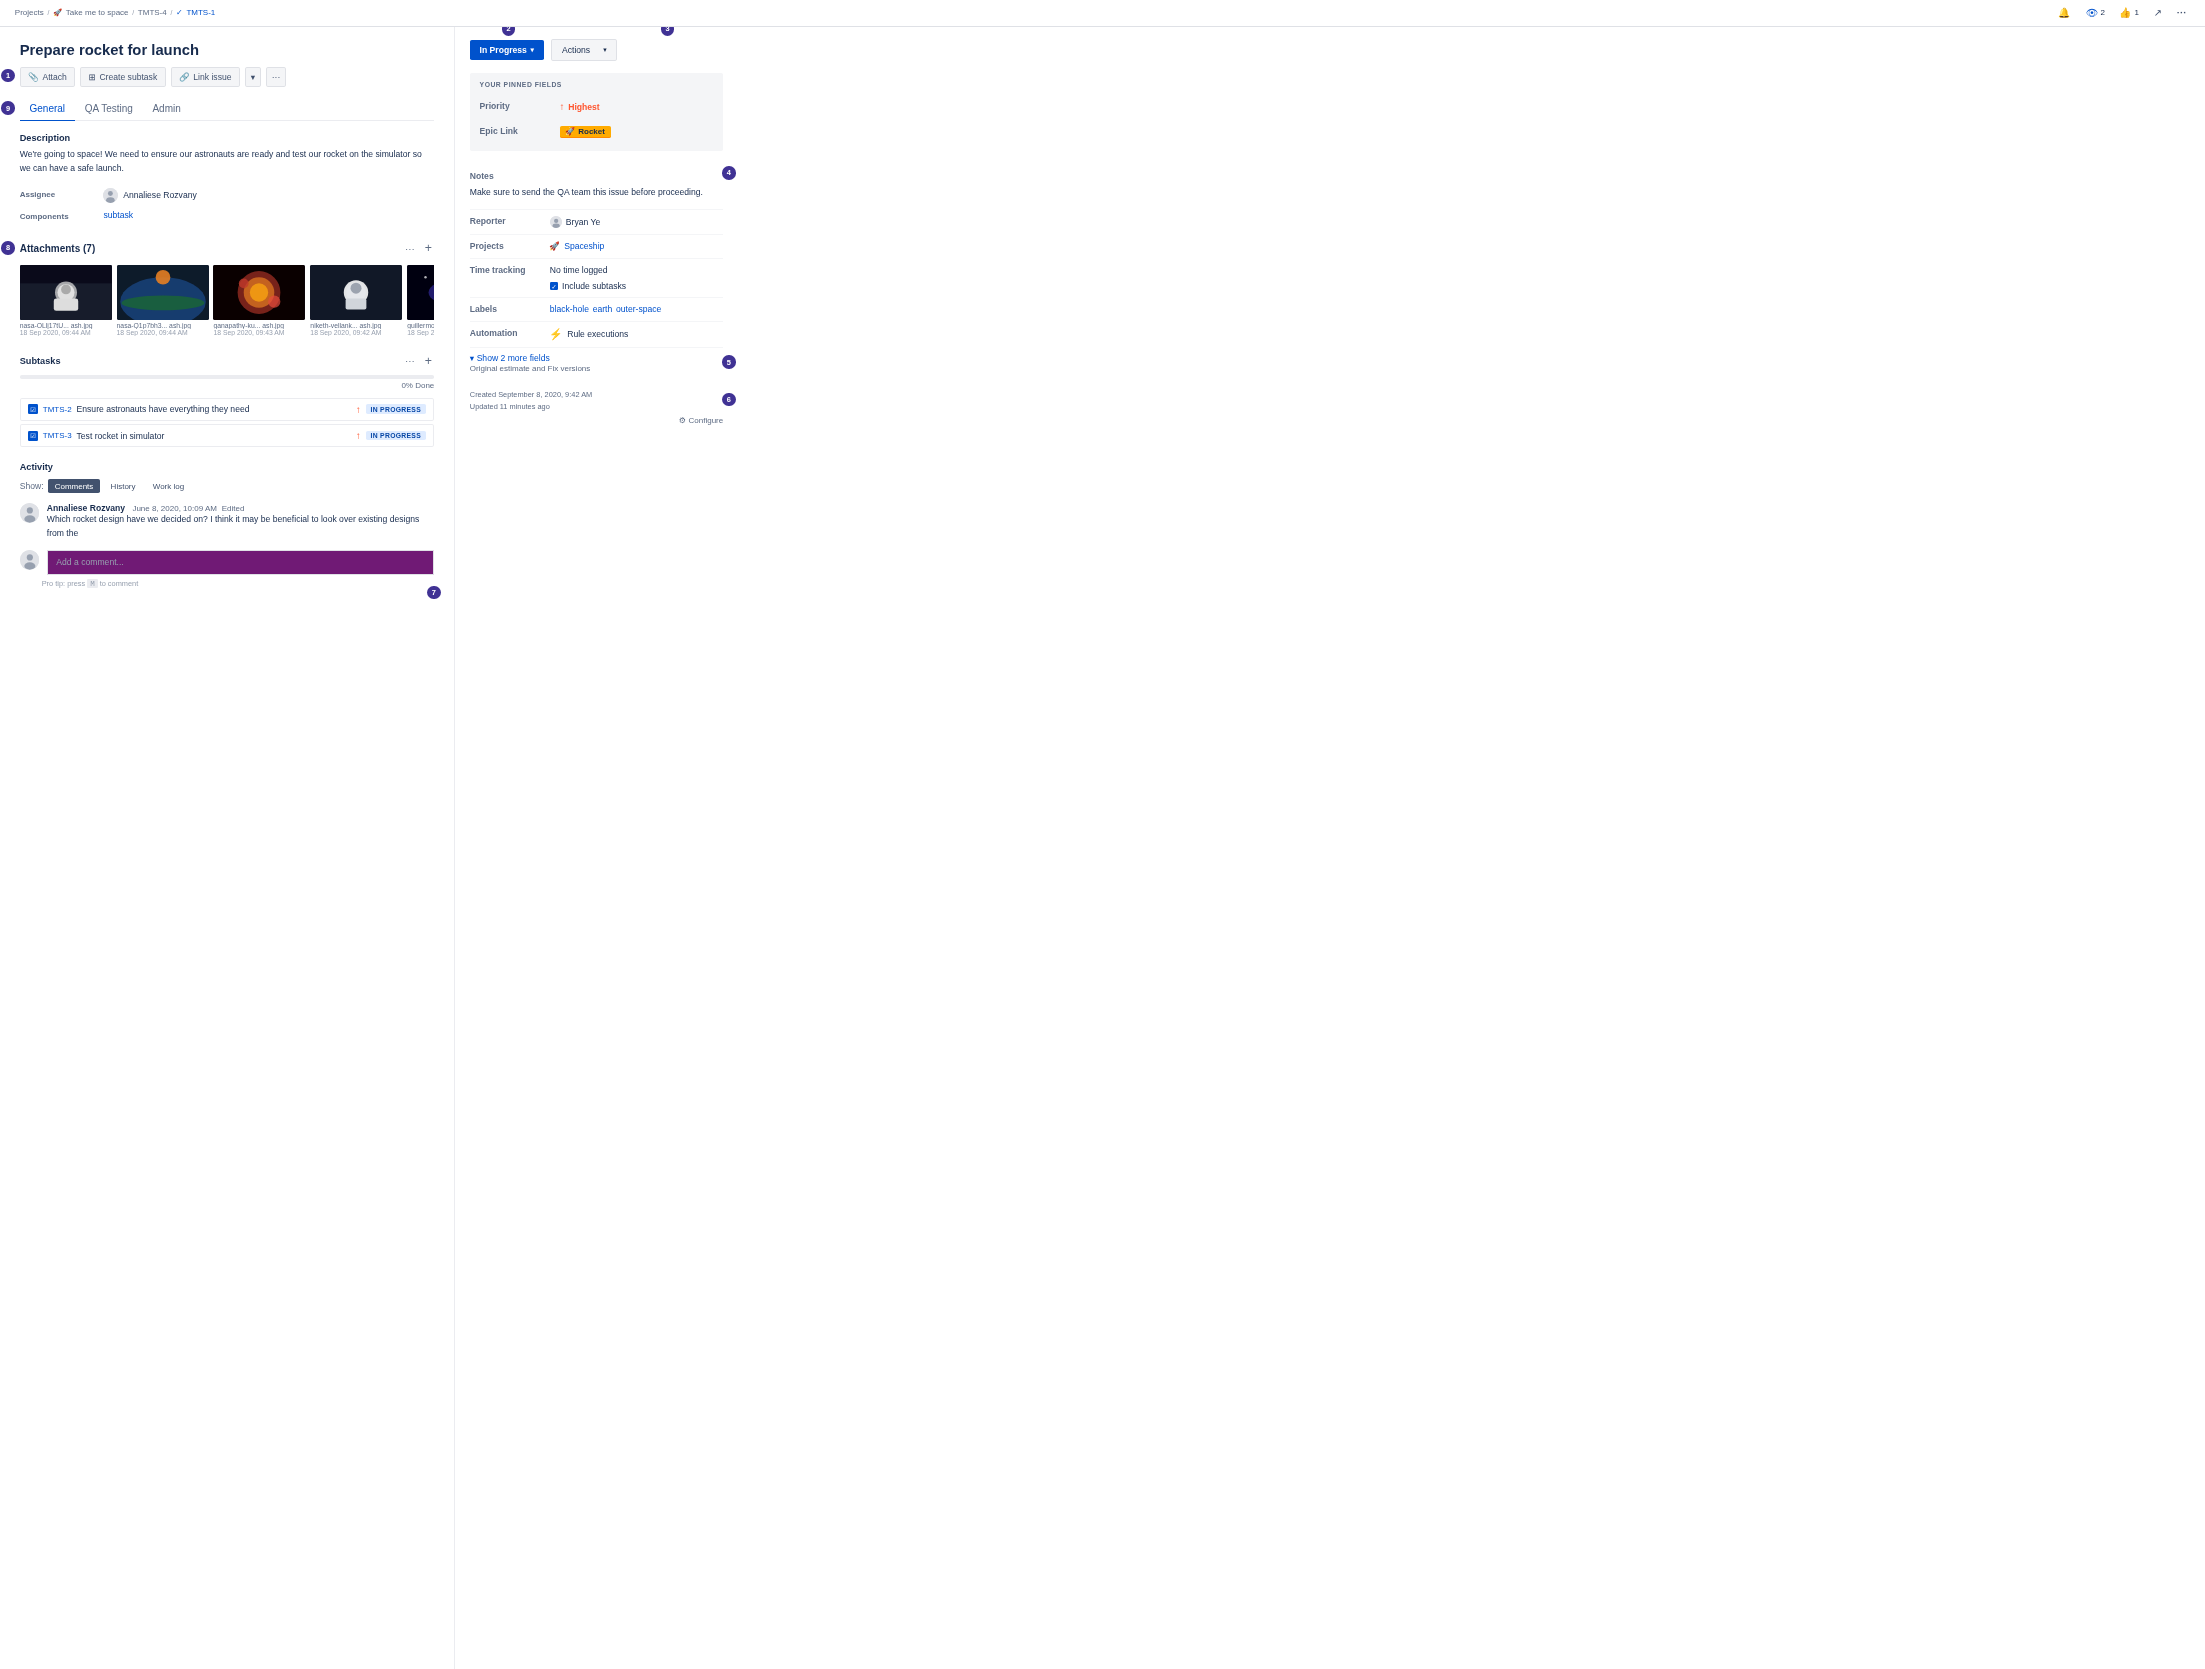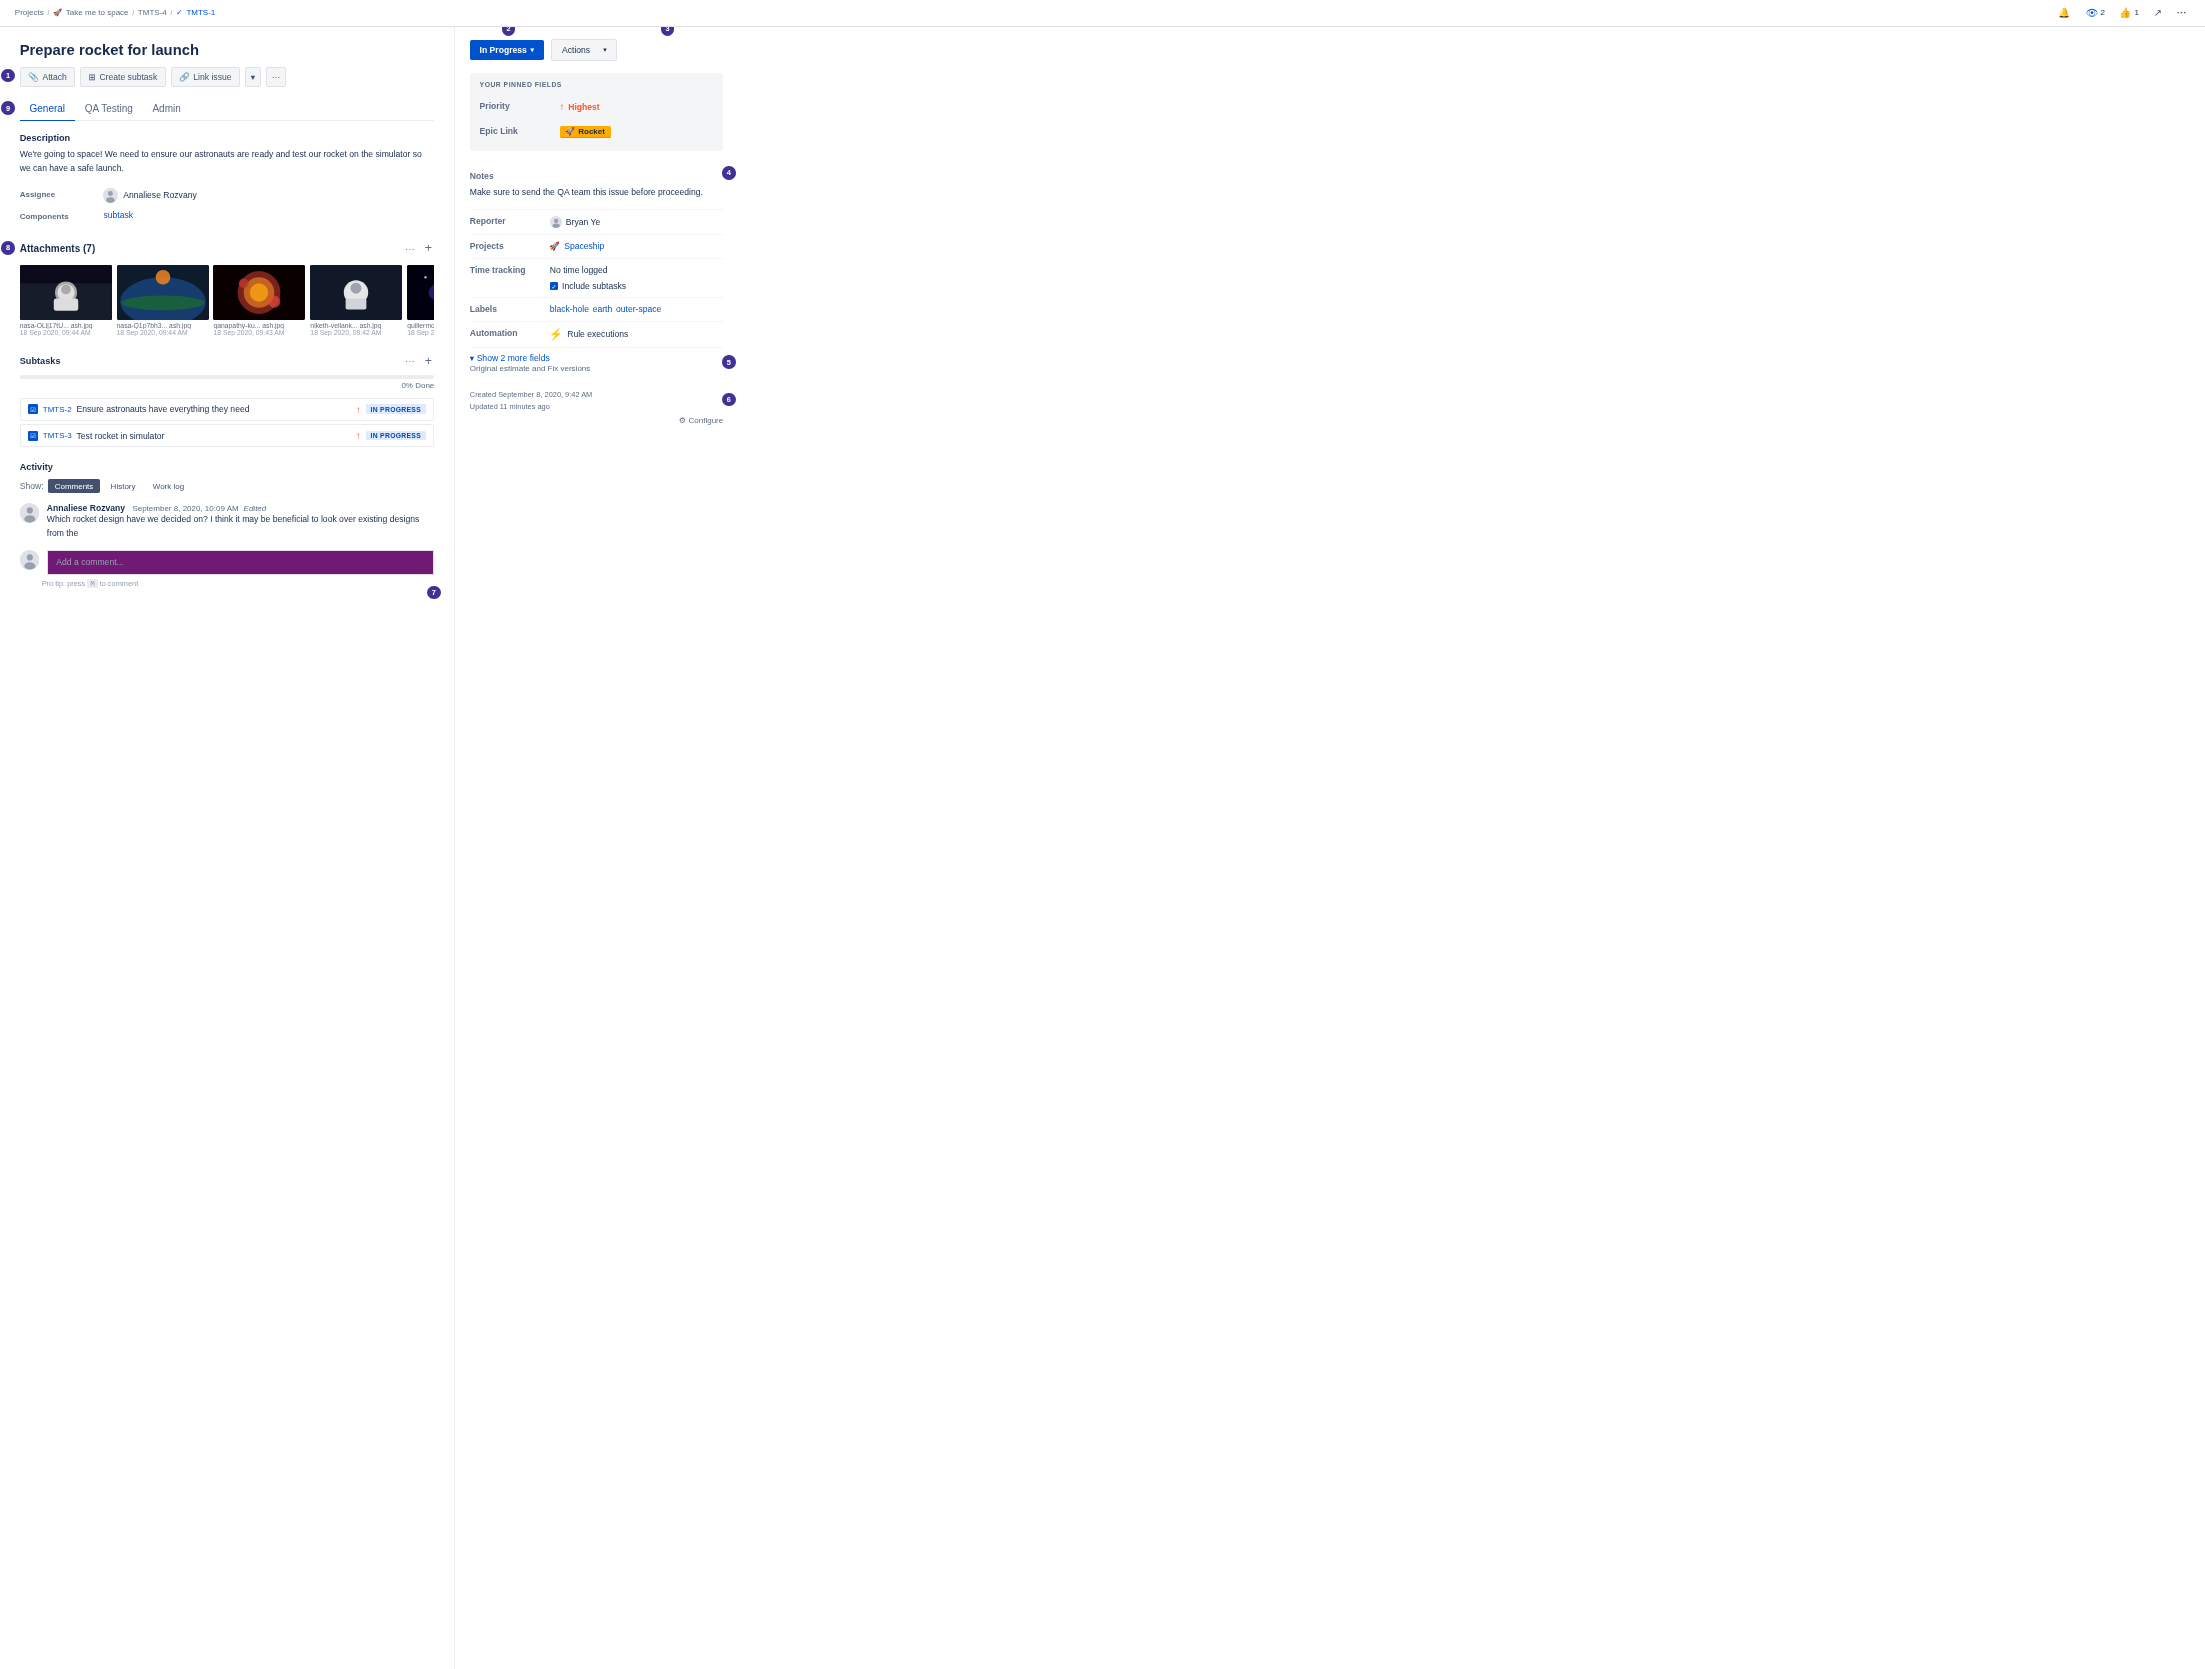--- a/index.html
+++ b/index.html
@@ -70,21 +70,21 @@
     .show-label { font-size: 8.6px; color: #5e6c84; }
     .activity-controls { display: flex; align-items: center; gap: 4.9px; margin-bottom: 9.8px; }
     .activity-btn { padding: 2.5px 6.2px; border-radius: 1.8px; border: none; cursor: pointer; font-size: 8px; }
     .activity-btn.active { background: #42526e; color: white; }
     .activity-btn.inactive { background: none; color: #42526e; }
     
     .comment-item { display: flex; gap: 7.4px; margin-bottom: 9.8px; }
     .comment-content { flex: 1; }
     .comment-author { font-size: 8.6px; font-weight: 600; color: #172b4d; display: inline; }
     .comment-date { font-size: 8px; color: #5e6c84; margin-left: 4.9px; }
-    .comment-edited { font-size: 8px; color: #5e6c84; margin-left: 2.5px; font-style: italic; }
+    .comment-edited { font-size: 8px; color: #5e6c84; margin-left: 2.5px; }
     .comment-text { font-size: 8.6px; color: #172b4d; line-height: 1.6; }
     
     .comment-input-area { display: flex; gap: 7.4px; align-items: flex-start; margin-top: 9.8px; }
     .comment-input-box { flex: 1; border: 0.6px solid #dfe1e6; border-radius: 1px; padding: 6.2px 8.6px; font-size: 8.6px; color: #97a0af; cursor: text; background: #701a75; min-height: 24.6px; }
     .comment-tip { font-size: 7.4px; color: #97a0af; margin-top: 3.7px; margin-left: 22px; }
     .tip-key { display: inline-block; background: #ebecf0; border-radius: 1.2px; padding: 0.6px 3.1px; font-size: 6.8px; font-family: monospace; }
     
     
     .status-actions-row { display: flex; gap: 7.4px; align-items: center; margin-bottom: 12.3px; }
     .status-btn { background: #0052cc; color: white; border: none; padding: 4.9px 9.8px; border-radius: 1.8px; font-size: 8.6px; font-weight: 600; cursor: pointer; display: flex; align-items: center; gap: 3.7px; }
@@ -361,21 +361,21 @@
         <div class="comment-item">
           <div class="avatar" style="width:19.7px;height:19.7px;flex-shrink:0;">
             <svg width="19.7" height="19.7" viewBox="0 0 32 32" fill="none">
               <circle cx="16" cy="16" r="16" fill="#dfe1e6"></circle>
               <circle cx="16" cy="12" r="5" fill="#97a0af"></circle>
               <ellipse cx="16" cy="26" rx="9" ry="6" fill="#97a0af"></ellipse>
             </svg>
           </div>
           <div class="comment-content">
             <span class="comment-author">Annaliese Rozvany</span>
-            <span class="comment-date">September 8, 2020, 10:09 AM</span>
+            <span class="comment-date">June 8, 2020, 10:09 AM</span>
             <span class="comment-edited">Edited</span>
             <div class="comment-text">Which rocket design have we decided on? I think it may be beneficial to look over existing designs from the</div>
           </div>
         </div>
 
         <div class="comment-input-area" style="position:relative;">
           <div class="avatar" style="width:19.7px;height:19.7px;flex-shrink:0;">
             <svg width="19.7" height="19.7" viewBox="0 0 32 32" fill="none">
               <circle cx="16" cy="16" r="16" fill="#dfe1e6"></circle>
               <circle cx="16" cy="12" r="5" fill="#97a0af"></circle>

